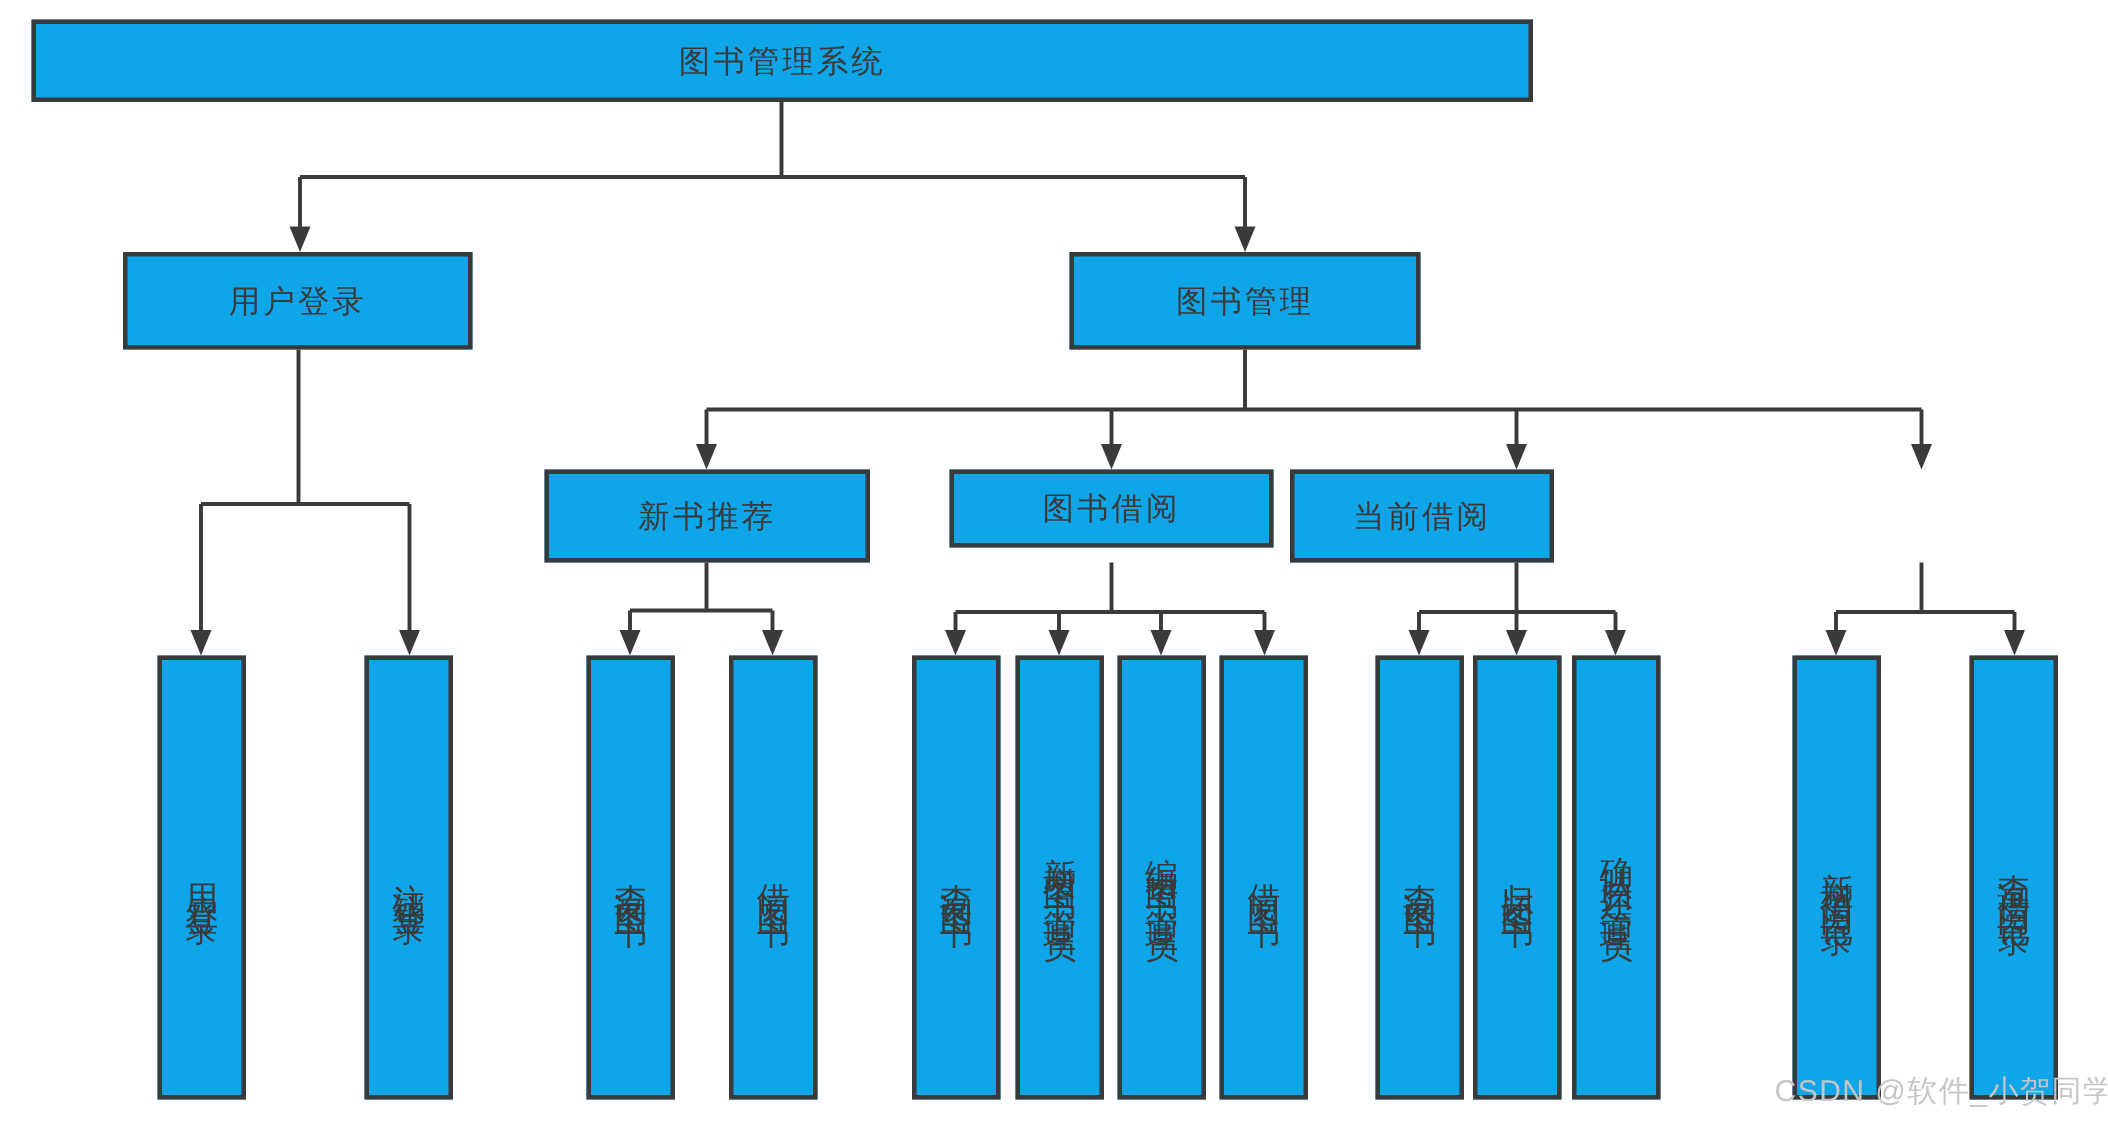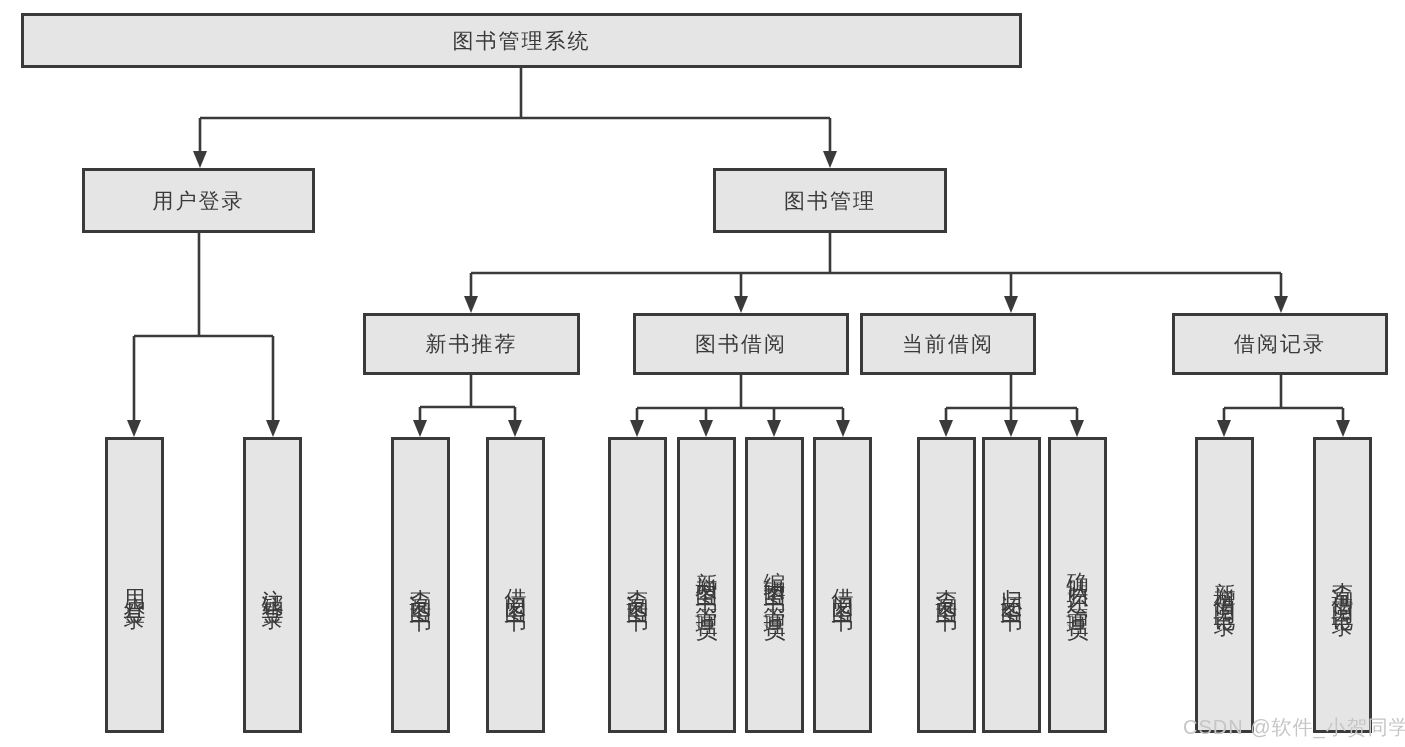--- a/index.html
+++ b/index.html
@@ -2,21 +2,21 @@
 <html><head>
 <meta charset="utf-8">
 <style>
   html,body{margin:0;padding:0;background:#ffffff;}
   .canvas{
     position:relative;width:1405px;height:747px;background:#ffffff;overflow:hidden;
     font-family:"Liberation Sans",sans-serif;
   }
   .wires{position:absolute;left:0;top:0;width:1405px;height:747px;pointer-events:none;}
   .box{
-    position:absolute;box-sizing:border-box;background:#e5e5e5;
+    position:absolute;box-sizing:border-box;background:#0ea5e9;
     border:3px solid #3a3a3a;color:#3a3a3a;
     display:flex;align-items:center;justify-content:center;
     z-index:2;
   }
   .hbox{font-size:21px;letter-spacing:2px;white-space:nowrap;}
   .leaf{
     top:437px;width:59px;height:296px;
     writing-mode:vertical-rl;text-orientation:mixed;
     font-size:22px;letter-spacing:7px;line-height:1;
     text-align:center;
@@ -70,23 +70,22 @@
       <polygon points="1336,420 1350,420 1343,437"></polygon>
     </g>
   </svg>
 
   <div class="box hbox" style="left:21px;top:13px;width:1001px;height:55px;">图书管理系统</div>
 
   <div class="box hbox" style="left:82px;top:168px;width:233px;height:65px;">用户登录</div>
   <div class="box hbox" style="left:363px;top:313px;width:217px;height:62px;">新书推荐</div>
 
   <div class="box hbox" style="left:713px;top:168px;width:234px;height:65px;">图书管理</div>
-  <div class="box hbox" style="left:633px;top:313px;width:216px;height:62px;">图书借阅</div>
+  <div class="box hbox" style="left:633px;top:313px;width:216px;height:52px;">图书借阅</div>
   <div class="box hbox" style="left:860px;top:313px;width:176px;height:62px;">当前借阅</div>
-  <div class="box hbox" style="left:1172px;top:313px;width:216px;height:62px;">借阅记录</div>
 
   <div class="box leaf" style="left:105px;">用户登录</div>
   <div class="box leaf" style="left:243px;">注销登录</div>
   <div class="box leaf" style="left:391px;">查询图书</div>
   <div class="box leaf" style="left:486px;">借阅图书</div>
   <div class="box leaf" style="left:608px;">查询图书</div>
   <div class="box leaf" style="left:677px;">新增图书（管理员）</div>
   <div class="box leaf" style="left:745px;">编辑图书（管理员）</div>
   <div class="box leaf" style="left:813px;">借阅图书</div>
   <div class="box leaf" style="left:917px;">查询图书</div>

